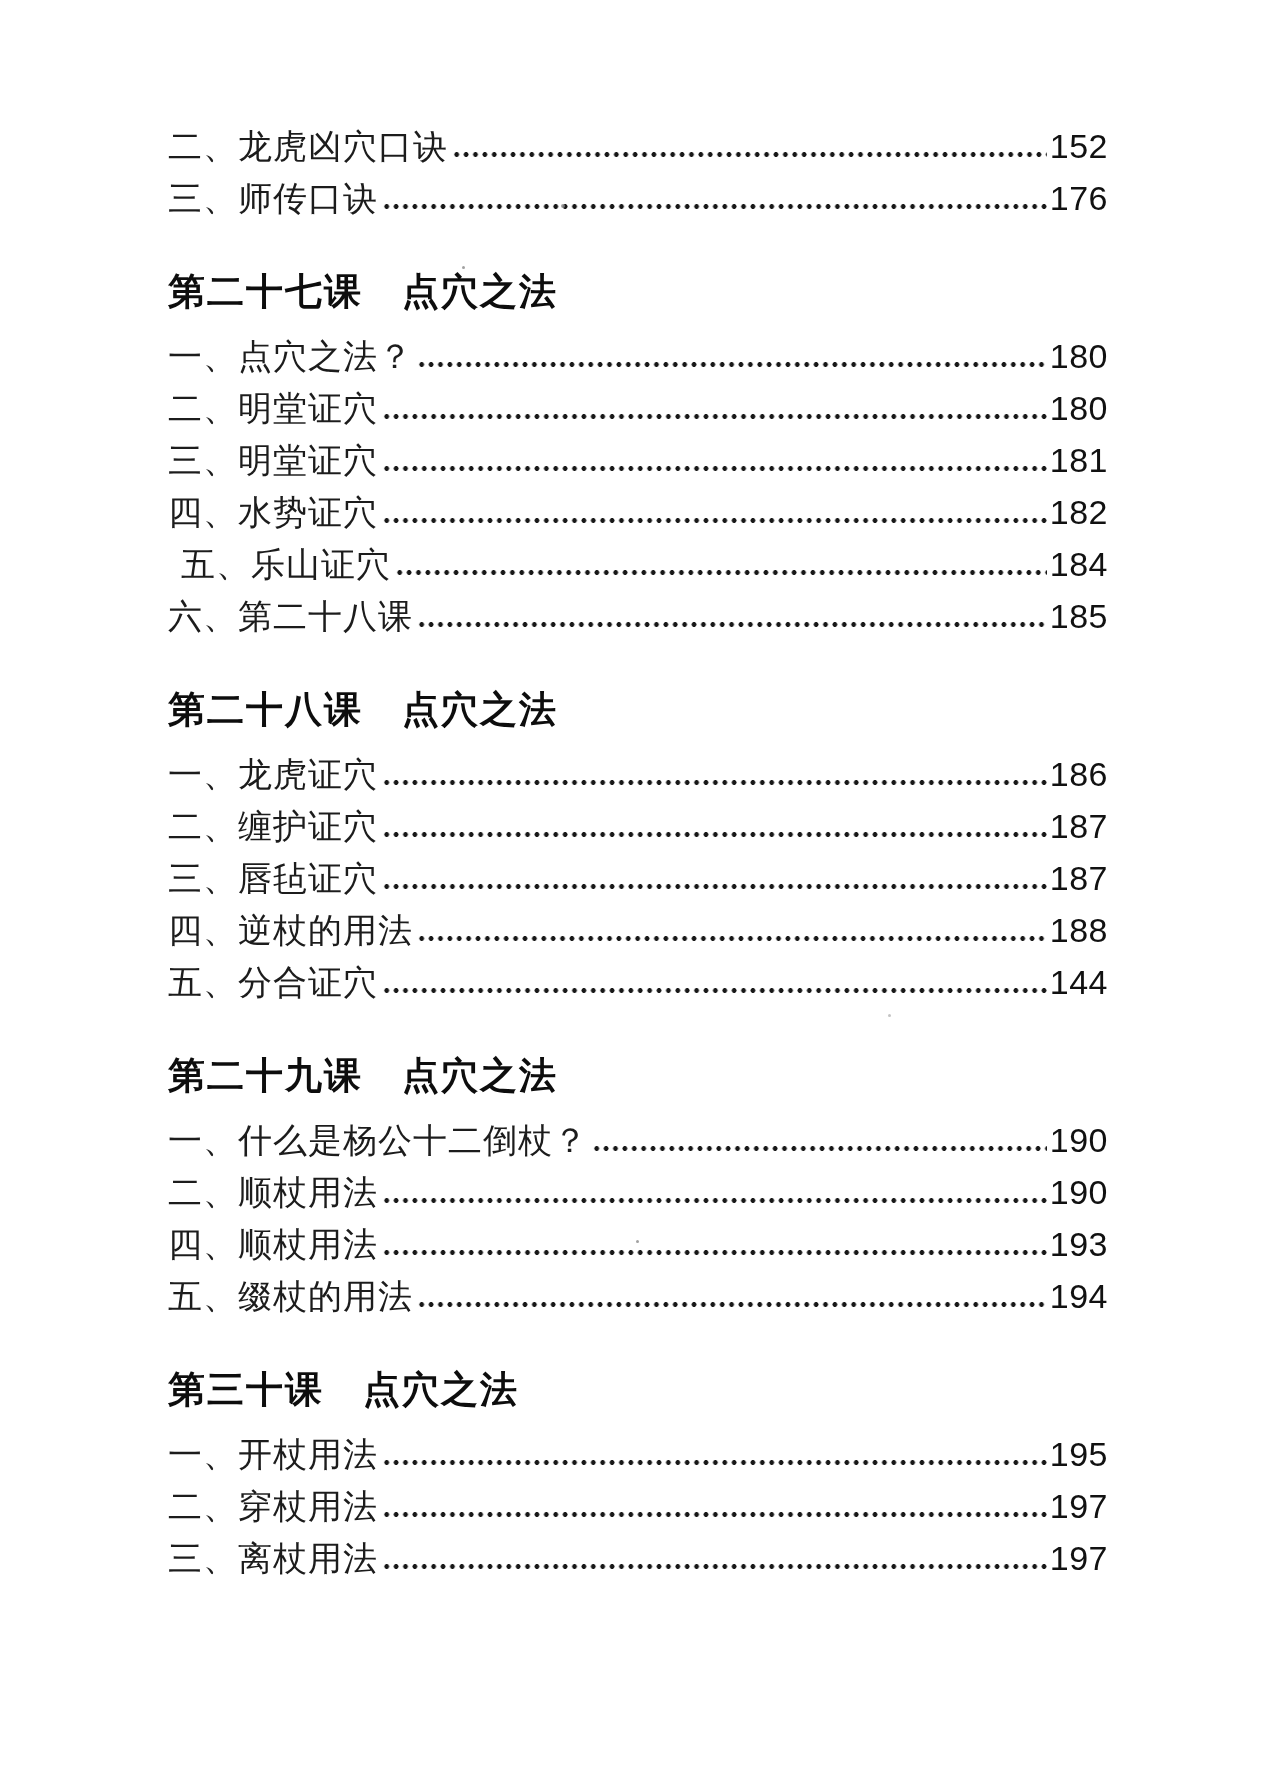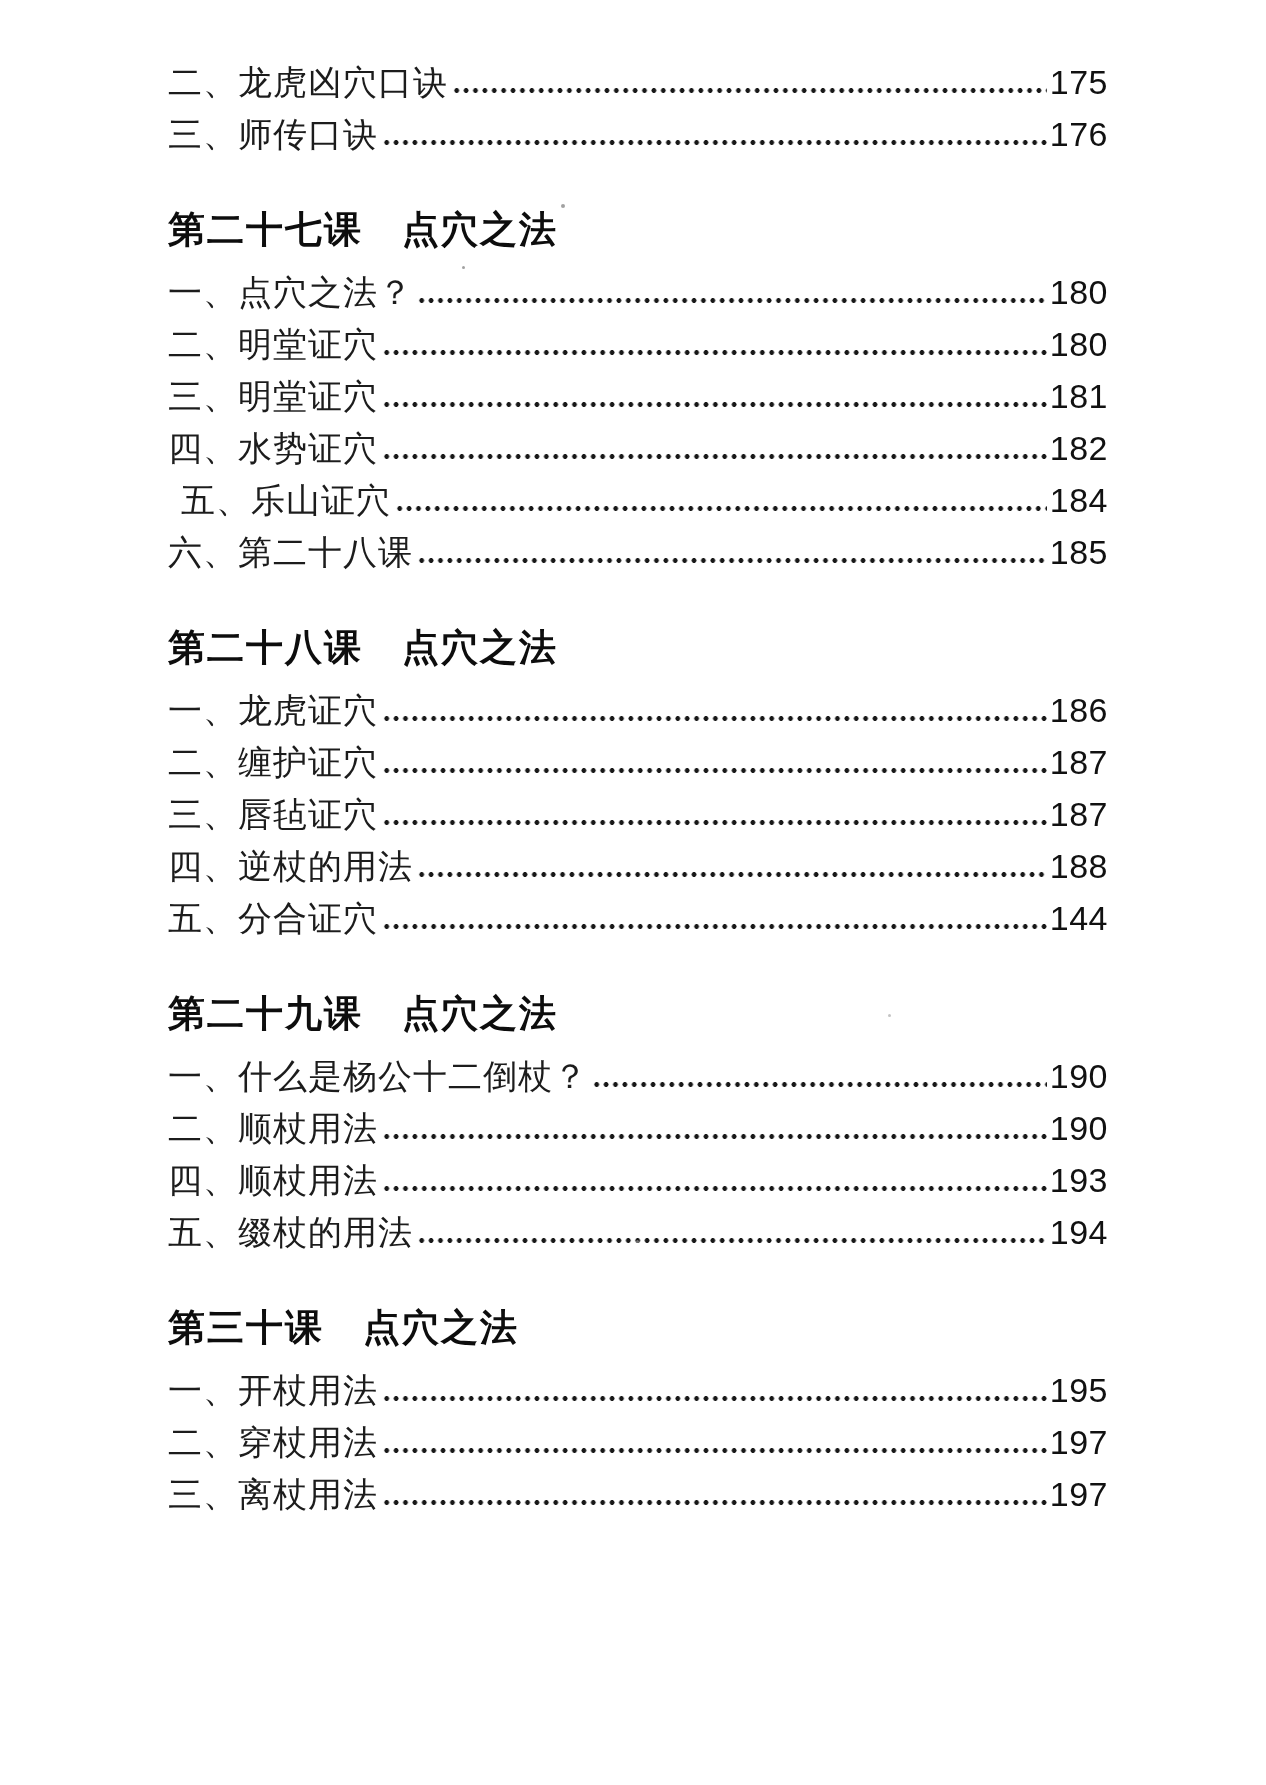--- a/index.html
+++ b/index.html
@@ -11,21 +11,21 @@
     position: relative;
     width: 1266px;
     height: 1785px;
     margin: 0 auto;
     background: #ffffff;
     overflow: hidden;
     font-family: "Liberation Sans", "DejaVu Sans", sans-serif;
     color: #1c1c1c;
   }
   .toc {
-    padding: 56px 158px 0 168px;
+    padding: 120px 158px 0 168px;
   }
   .row {
     display: flex;
     align-items: baseline;
     height: 52px;
     white-space: nowrap;
   }
   .row .label {
     font-size: 34px;
     line-height: 52px;
@@ -53,20 +53,21 @@
   .heading {
     margin-top: 42px;
     margin-bottom: 8px;
     height: 56px;
     line-height: 56px;
     font-size: 37px;
     font-weight: bold;
     letter-spacing: 2px;
     color: #0d0d0d;
     white-space: nowrap;
+    font-family: Liberation Mono, monospace;
   }
   
   .speck {
     position: absolute;
     width: 4px;
     height: 4px;
     border-radius: 50%;
     background: #8a8a8a;
     opacity: 0.8;
   }
@@ -77,21 +78,21 @@
 </style>
 </head>
 <body>
 
 <div class="page">
   <div class="toc">
 
     <div class="row">
       <span class="label">二、龙虎凶穴口诀</span>
       <span class="leader"></span>
-      <span class="pagenum">175</span>
+      <span class="pagenum">152</span>
     </div>
     <div class="row">
       <span class="label">三、师传口诀</span>
       <span class="leader"></span>
       <span class="pagenum">176</span>
     </div>
 
     <div class="heading">第二十七课　点穴之法</div>
 
     <div class="row">

